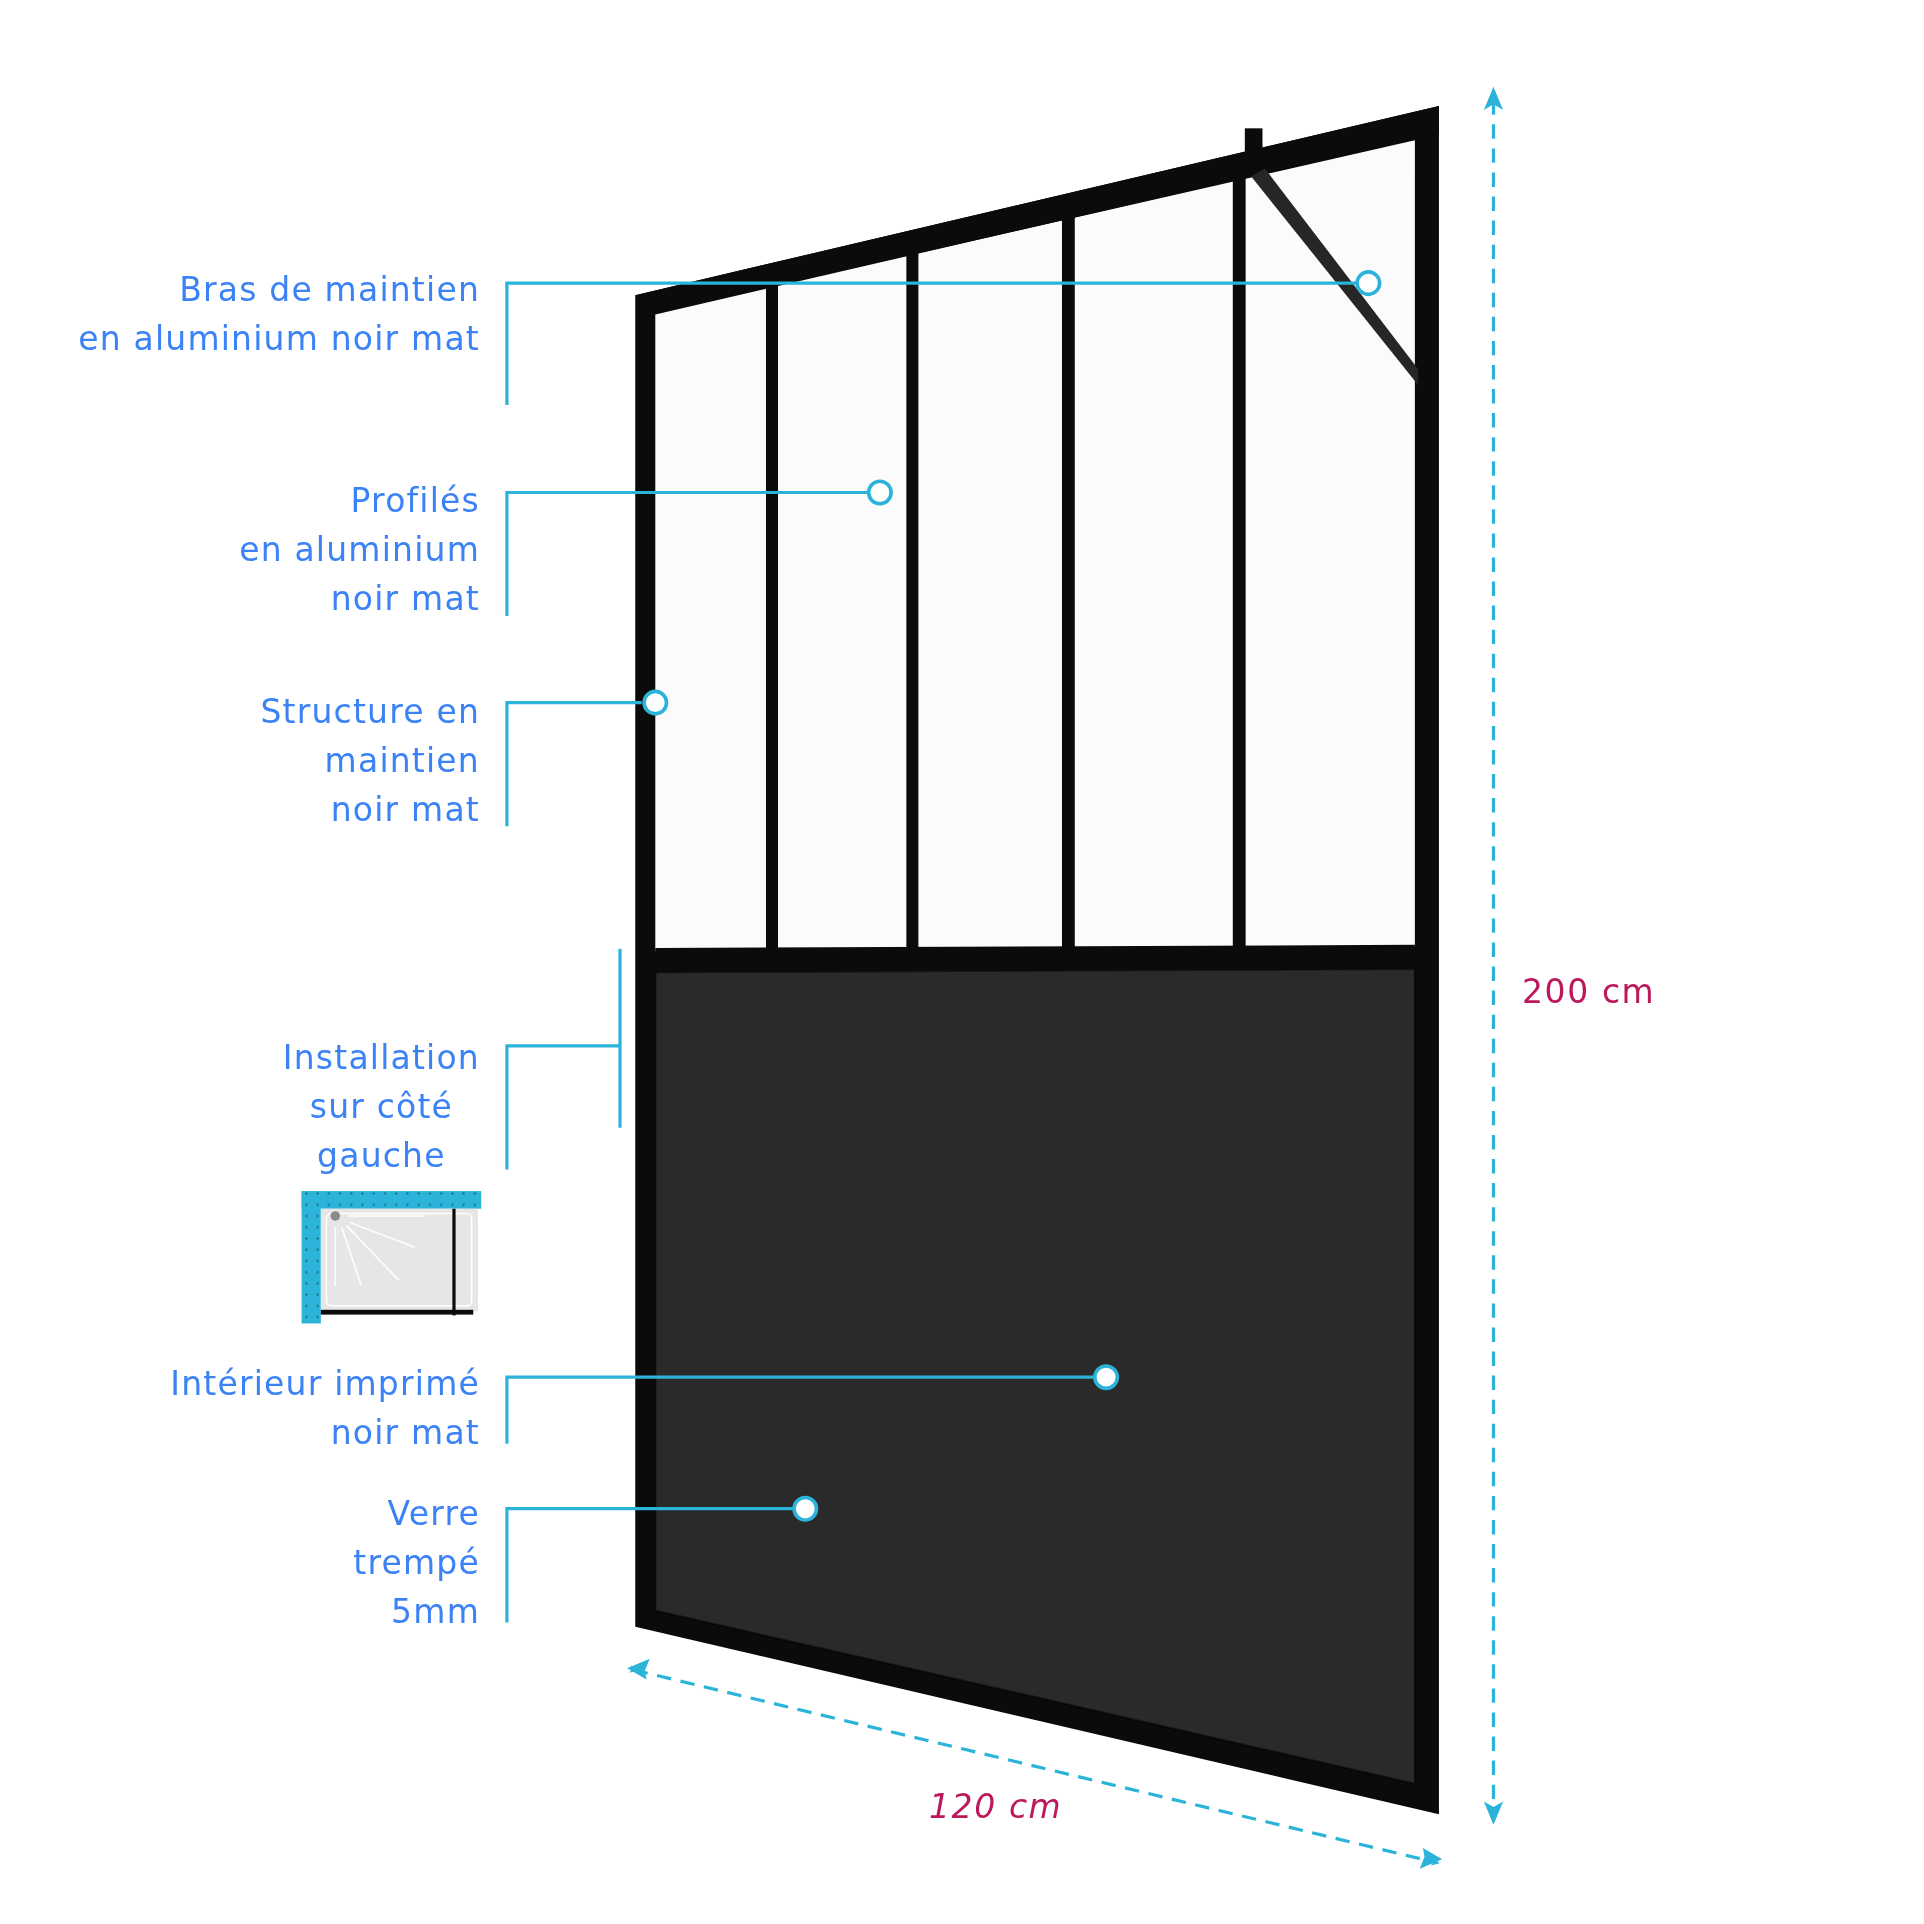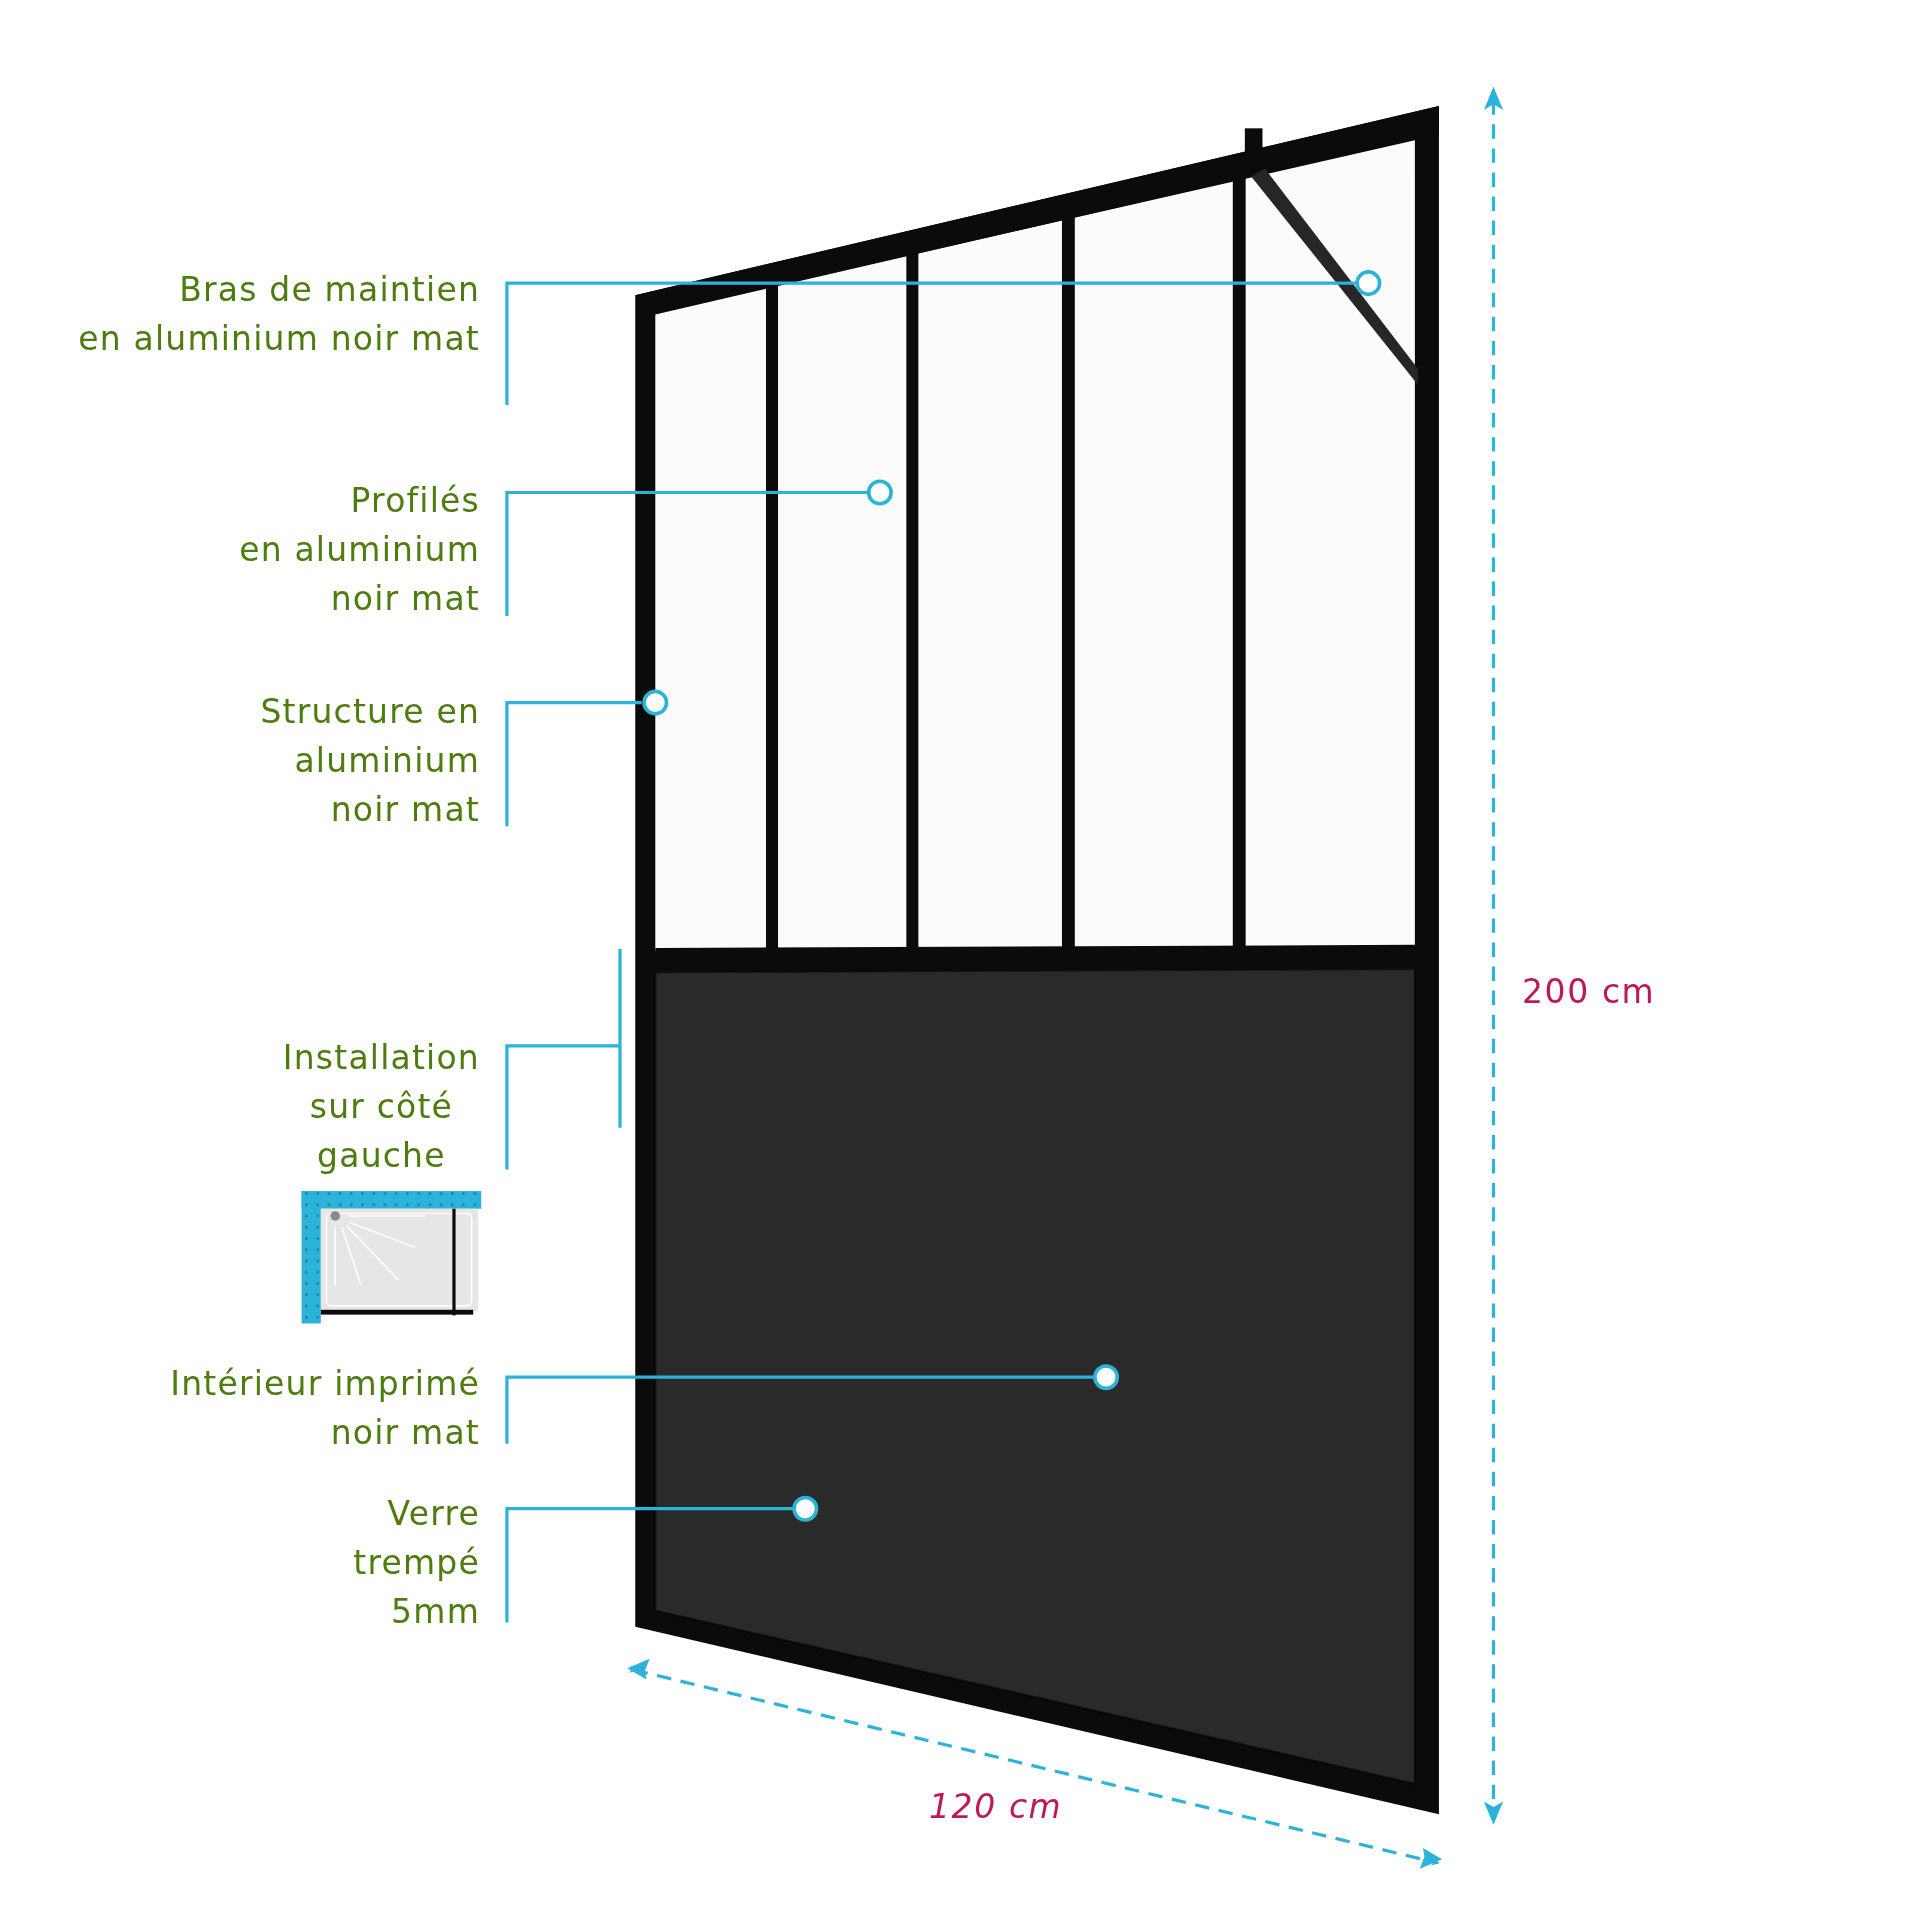--- a/index.html
+++ b/index.html
@@ -2,21 +2,21 @@
 <html style="font-size:13px"><head>
 <meta charset="utf-8">
 <style>
   html, body { margin: 0; padding: 0; background: #ffffff; }
   #stage { position: relative; width: 1925px; height: 1925px; overflow: hidden; background: #ffffff; }
   svg { position: absolute; left: 0; top: 0; }
   .label {
     position: absolute;
     right: calc(1925px - 480px);
     text-align: right;
-    color: #4d7c0f;
+    color: #3b82f6;
     font-family: "DejaVu Sans", sans-serif;
     font-size: 33px;
     line-height: 49px;
     letter-spacing: 1.2px;
     white-space: nowrap;
   }
   .label span { display: block; }
   .dim {
     position: absolute;
     color: #be185d;
@@ -124,21 +124,21 @@
   </div>
 
   <div class="label" style="top:476px;">
     <span>Profilés</span>
     <span>en aluminium</span>
     <span>noir mat</span>
   </div>
 
   <div class="label" style="top:687px;">
     <span>Structure en</span>
-    <span>aluminium</span>
+    <span>maintien</span>
     <span>noir mat</span>
   </div>
 
   <div class="label" style="top:1033px;text-align:center;">
     <span>Installation</span>
     <span>sur côté</span>
     <span>gauche</span>
   </div>
 
   <div class="label" style="top:1359px;">

